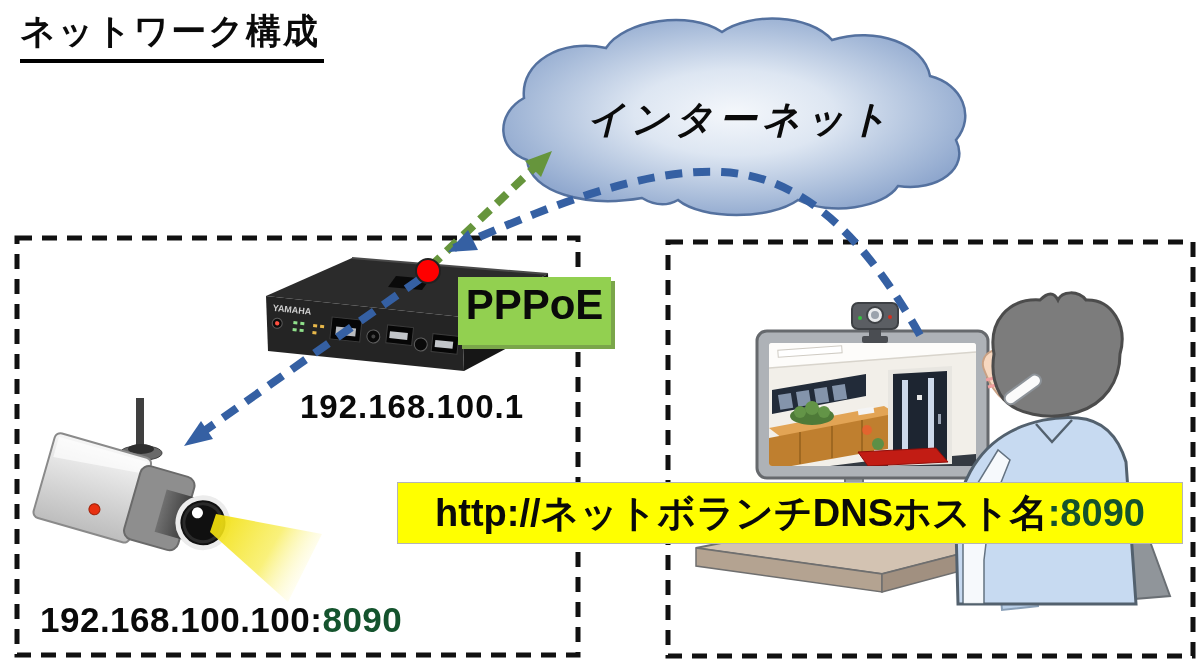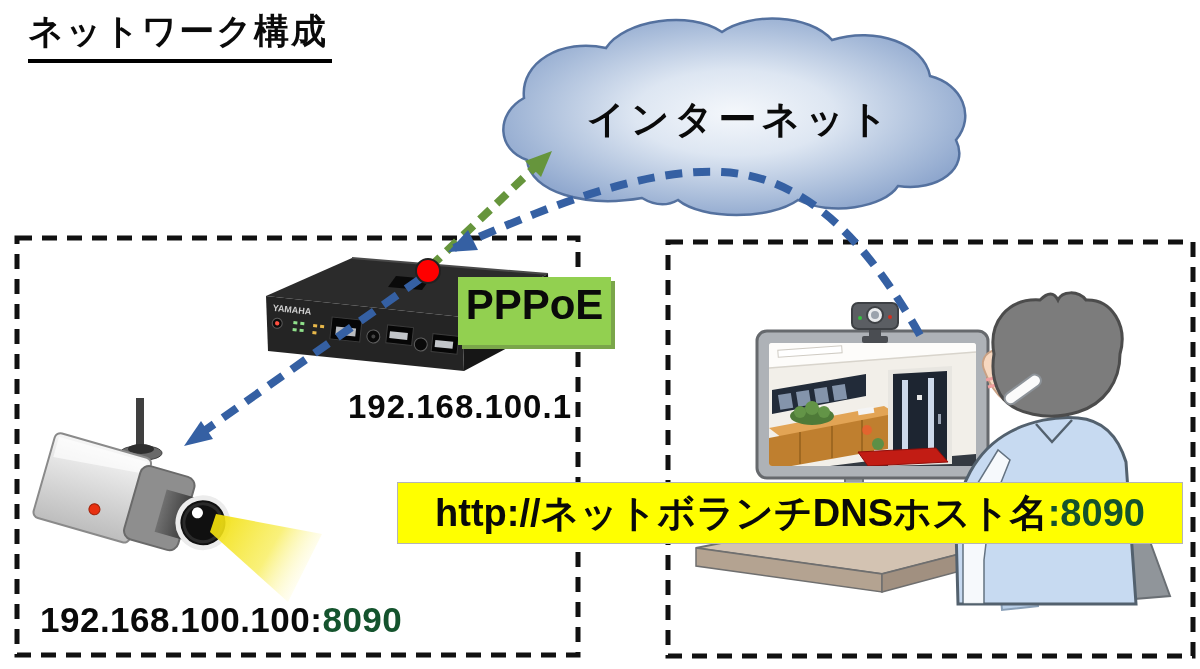--- a/index.html
+++ b/index.html
@@ -1,27 +1,27 @@
 <!DOCTYPE html>
 <html><head>
 <meta charset="utf-8">
 <style>
   html,body{margin:0;padding:0;background:#fff;}
   #stage{position:relative;width:1200px;height:669px;background:#ffffff;overflow:hidden;
          font-family:"Liberation Sans","DejaVu Sans",sans-serif;}
   #artwork{position:absolute;left:0;top:0;}
   .lbl{position:absolute;font-weight:bold;color:#0a0a0a;white-space:nowrap;}
-  #title{left:28px;top:8px;font-size:35px;letter-spacing:2px;
+  #title{left:20px;top:8px;font-size:35px;letter-spacing:2px;
          border-bottom:4px solid #000;padding:0 4px 4px 0;}
   #internet-label{left:515px;top:94px;width:450px;text-align:center;
-         font-size:38px;letter-spacing:5px;}
+         font-size:38px;letter-spacing:5px;font-style:italic;}
   #pppoe-label{left:458px;top:277px;width:153px;height:68px;line-height:56px;
          text-align:center;font-size:42px;background:#92d050;
          box-shadow:4px 4px 0 #7aa64a;}
-  #lan-ip{left:292px;top:388px;width:280px;text-align:right;font-size:33px;letter-spacing:1px;}
+  #lan-ip{left:300px;top:388px;width:280px;text-align:left;font-size:33px;letter-spacing:1px;}
   #cam-ip{left:40px;top:600px;font-size:35px;letter-spacing:.5px;}
   #url-bar{left:397px;top:482px;width:784px;height:60px;line-height:60px;text-align:center;
          background:#ffff00;border:1px solid #b5b5b5;font-size:38px;}
   .port-red{color:#14532d;}
 </style>
 </head>
 <body>
 
 <div id="stage">
 

